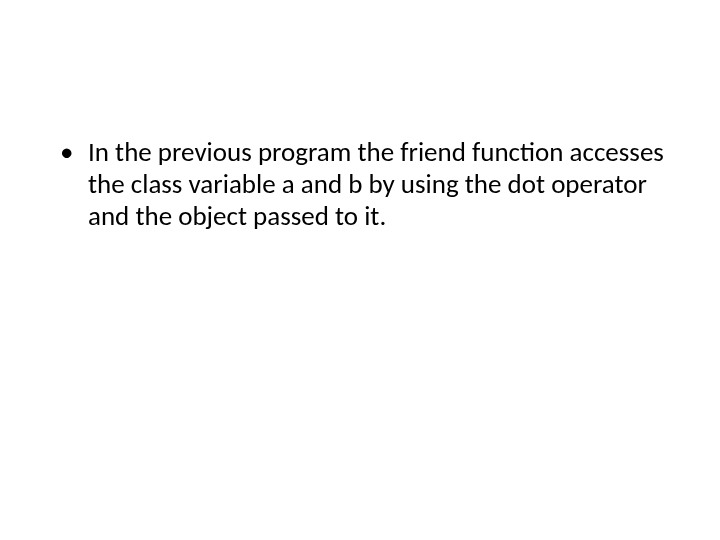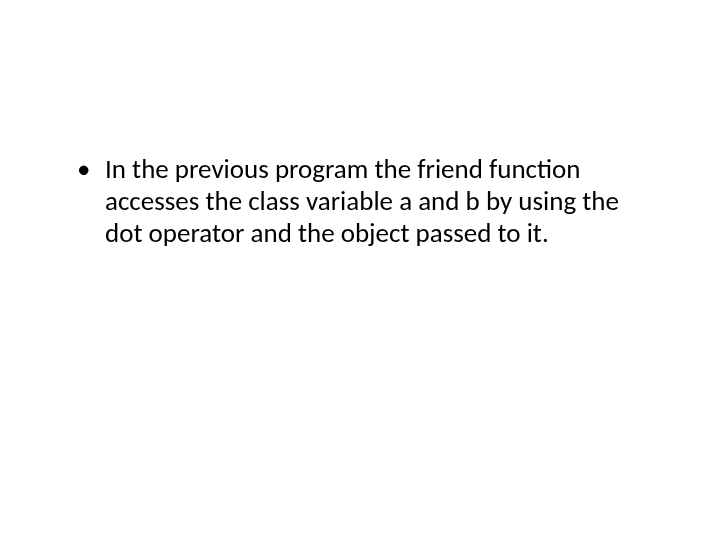--- a/index.html
+++ b/index.html
@@ -19,21 +19,21 @@
     box-sizing: border-box;
   }
   .body-text {
     position: absolute;
     top: 136px;
     left: 54px;
     width: 612px;
   }
   ul.bullets {
     list-style: none;
-    margin: 17px;
+    margin: 0;
     padding: 0;
   }
   ul.bullets > li {
     position: relative;
     padding-left: 34px;
     font-size: 27px;
     line-height: 1.18;
     letter-spacing: 0px;
   }
   ul.bullets > li::before {

